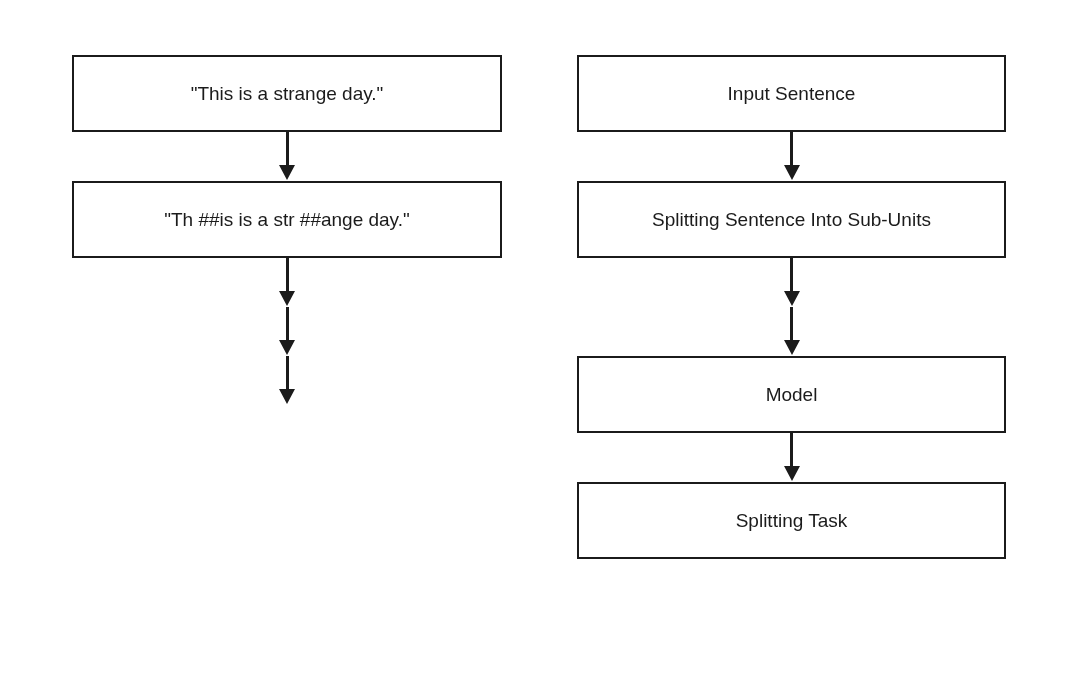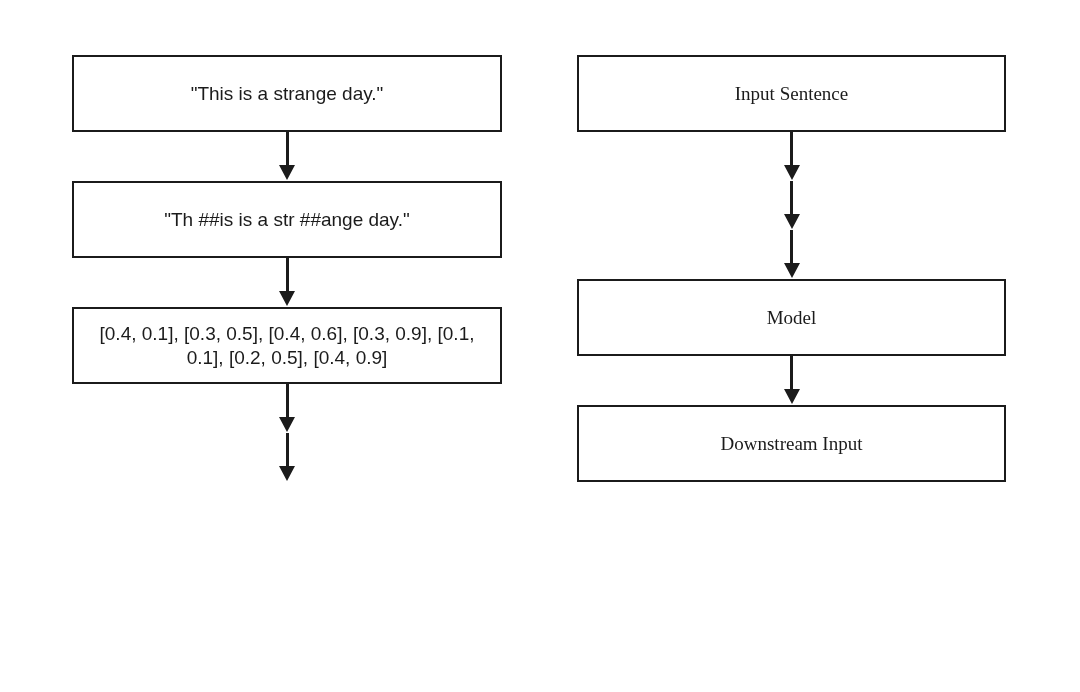--- a/index.html
+++ b/index.html
@@ -16,21 +16,21 @@
     color: #1b1b1b;
     overflow: hidden;
   }
   .flow-column {
     position: absolute;
     top: 55px;
     display: flex;
     flex-direction: column;
   }
   .flow-column.left  { left: 72px;  width: 430px; }
-  .flow-column.right { left: 577px; width: 429px; font-family: Liberation Serif, serif; }
+  .flow-column.right { left: 577px; width: 429px; }
   .flow-box {
     height: 77px;
     box-sizing: border-box;
     border: 2px solid #1b1b1b;
     background: #ffffff;
     display: flex;
     align-items: center;
     justify-content: center;
     text-align: center;
     padding: 0 8px;
@@ -74,54 +74,54 @@
       <span class="shaft"></span>
       <span class="head"></span>
     </div>
     <div class="flow-box">
       <span class="label">"Th ##is is a str ##ange day."</span>
     </div>
     <div class="flow-arrow">
       <span class="shaft"></span>
       <span class="head"></span>
     </div>
-    <div class="flow-box">
-      <span class="label">[0.4, 0.1], [0.3, 0.5], [0.4, 0.6], [0.3, 0.9], [0.1, 0.1], [0.2, 0.5], [0.4, 0.9]</span>
-    </div>
     <div class="flow-arrow">
       <span class="shaft"></span>
       <span class="head"></span>
     </div>
     <div class="flow-arrow">
       <span class="shaft"></span>
       <span class="head"></span>
     </div>
   </div>
 
   <div class="flow-column right">
     <div class="flow-box">
       <span class="label">Input Sentence</span>
     </div>
     <div class="flow-arrow">
       <span class="shaft"></span>
       <span class="head"></span>
     </div>
+    <div class="flow-box">
+      <span class="label">Splitting Sentence Into Sub-Units</span>
+    </div>
     <div class="flow-arrow">
       <span class="shaft"></span>
       <span class="head"></span>
     </div>
     <div class="flow-arrow">
       <span class="shaft"></span>
       <span class="head"></span>
     </div>
     <div class="flow-box">
       <span class="label">Model</span>
     </div>
     <div class="flow-arrow">
       <span class="shaft"></span>
       <span class="head"></span>
     </div>
     <div class="flow-box">
-      <span class="label">Downstream Input</span>
+      <span class="label">Splitting Task</span>
     </div>
   </div>
 
 </div>
 
 </body></html>

